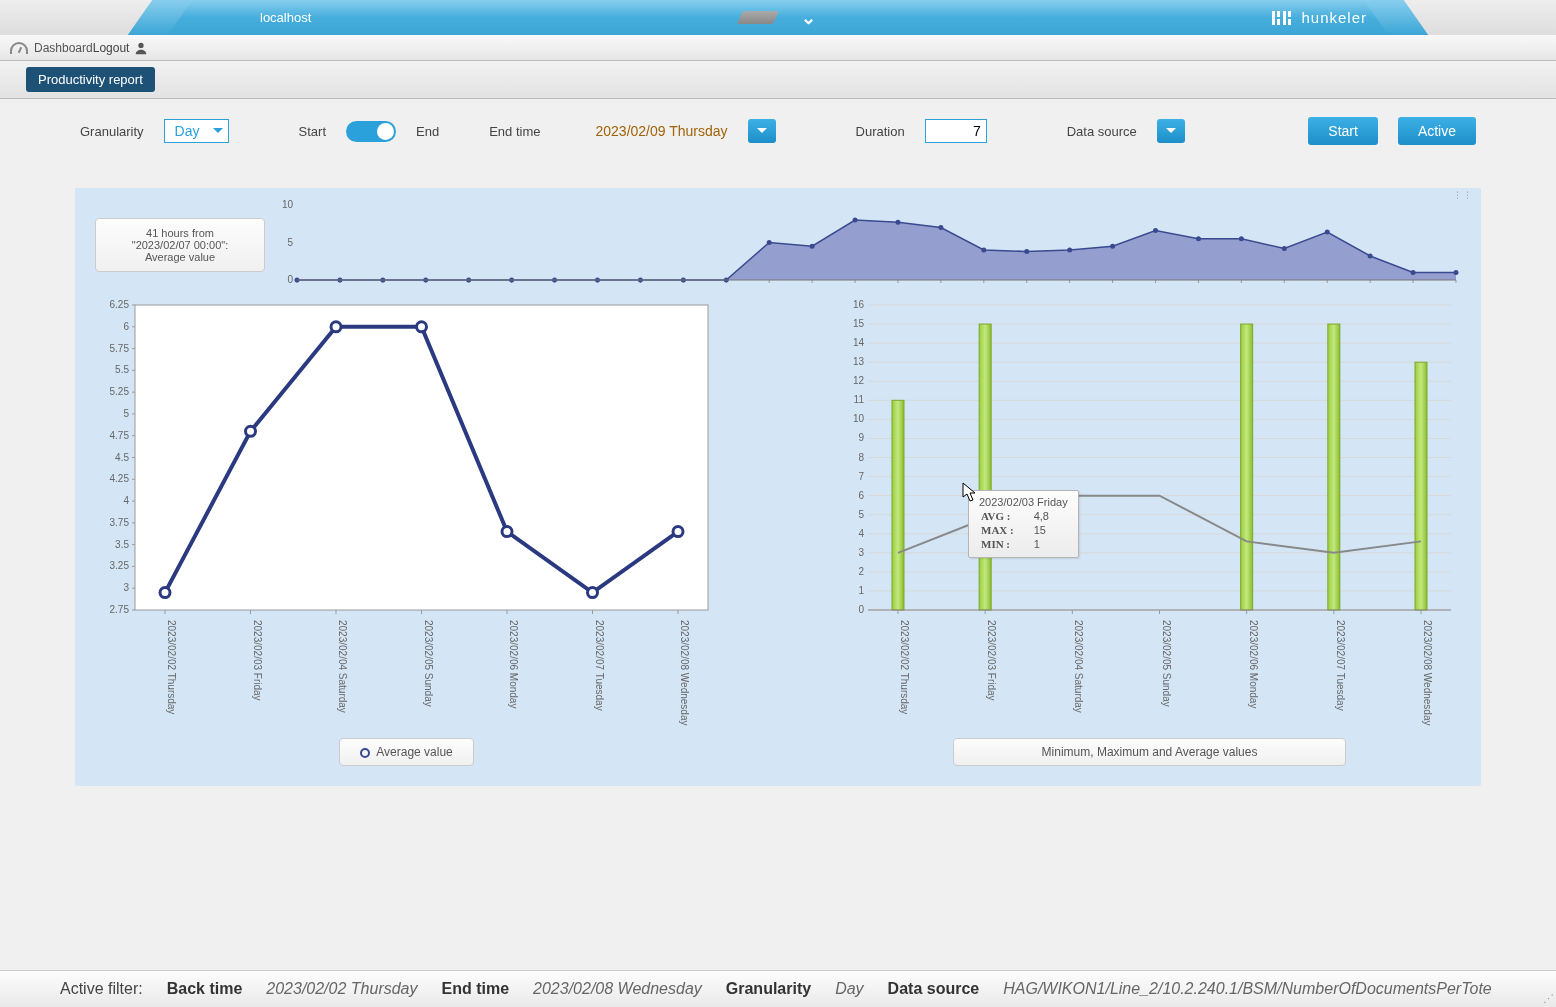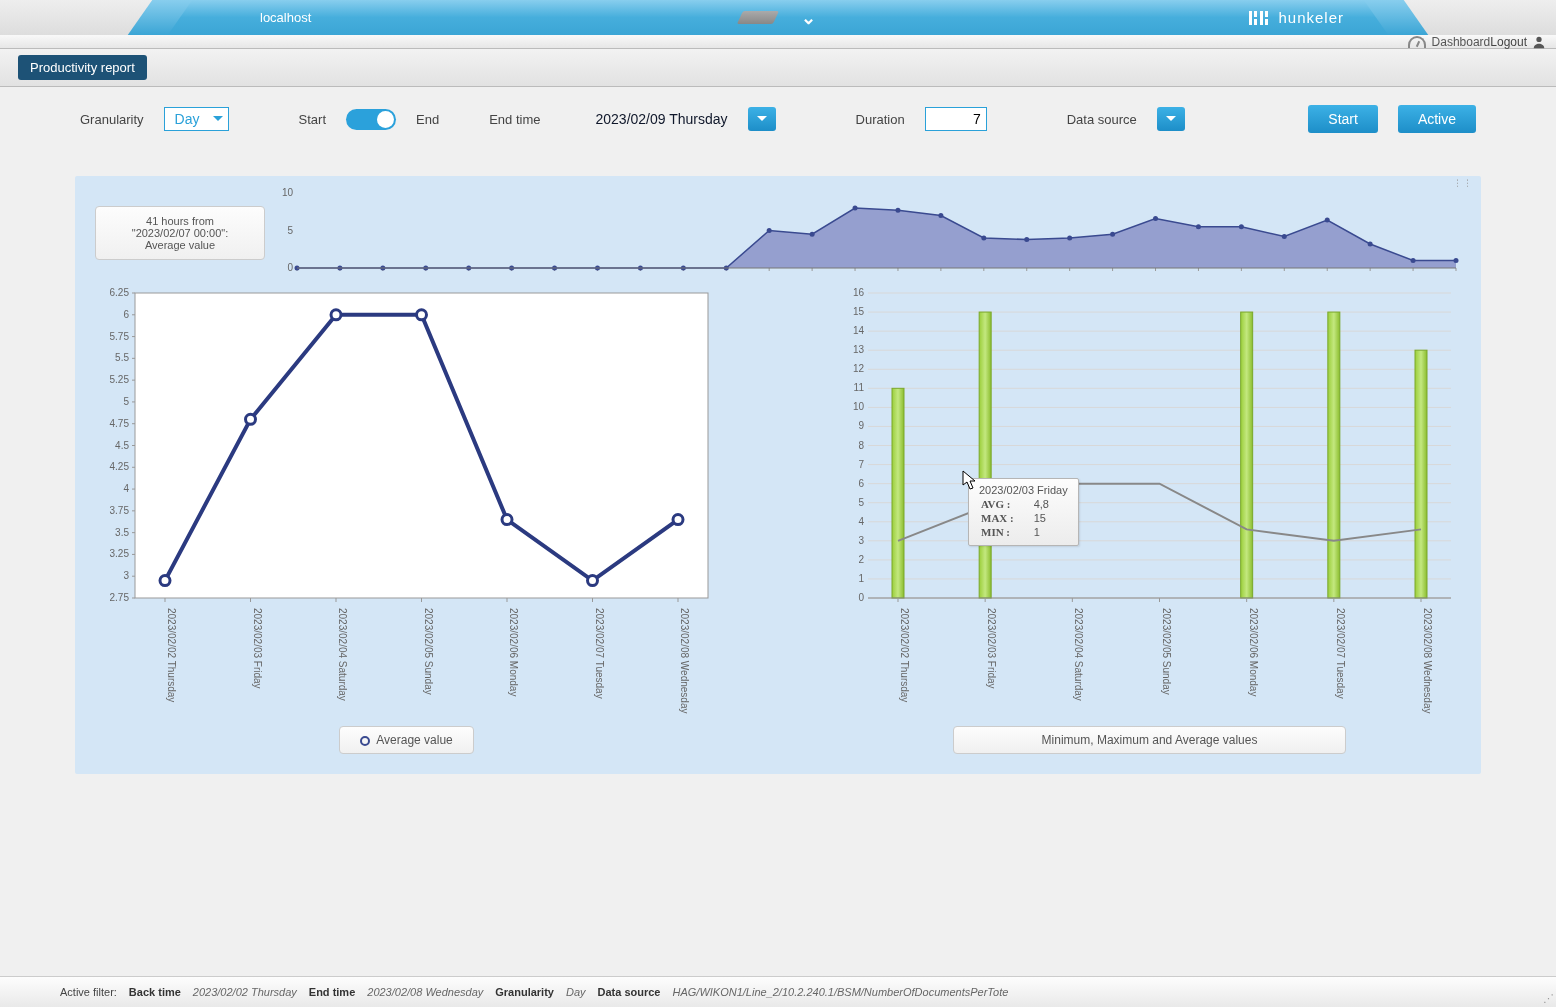--- a/index.html
+++ b/index.html
@@ -12,52 +12,52 @@
   position: relative;
   display: flex;
   align-items: center;
 }
 .topbar-left-cap { width: 160px; height: 100%; background: linear-gradient(to bottom,#eee,#ddd); position:relative;}
 .topbar-left-cap::after { content:""; position:absolute; right:-20px; top:0; width:40px; height:100%; background: linear-gradient(to bottom,#88ceee,#3ba5d5); transform:skewX(-35deg);}
 .topbar-host { color:#fff; margin-left: 100px; font-size:13px;}
 .topbar-center { position:absolute; left:50%; transform:translateX(-50%); display:flex; gap:25px; align-items:center;}
 .topbar-center .slab { width:36px; height:13px; background: linear-gradient(to bottom,#aaa,#888); transform: skewX(-25deg); border-radius:2px;}
 .topbar-center .chev { color:#fff; font-size:18px; font-weight:bold;}
-.topbar-brand { position:absolute; right:212px; display:flex; align-items:center; color:#fff; font-size:15px; letter-spacing:1px;}
+.topbar-brand { position:absolute; right:189px; display:flex; align-items:center; color:#fff; font-size:15px; letter-spacing:1px;}
 .topbar-brand svg { margin-right:4px;}
 .topbar-right-cap { position:absolute; right:0; width:160px; height:100%; background: linear-gradient(to bottom,#eee,#ddd);}
 .topbar-right-cap::before { content:""; position:absolute; left:-20px; top:0; width:40px; height:100%; background: linear-gradient(to bottom,#88ceee,#3ba5d5); transform:skewX(35deg);}
 
 
 .toolbar {
-  height: 14px;
+  height: 26px;
   background: linear-gradient(to bottom,#f9f9f9,#e6e6e6);
   border-bottom:1px solid #bbb;
-  display:flex; align-items:center; justify-content:flex-end;
+  display:flex; align-items:center; justify-content:flex-start;
   padding: 0 10px;
 }
 .toolbar-left { display:flex; align-items:center; gap:6px; color:#555;}
 .toolbar-right { display:flex; align-items:center; gap:5px; color:#444;}
 .speedo-icon { width:18px; height:12px; display:inline-block; border:2px solid #888; border-bottom:none; border-radius:18px 18px 0 0; position:relative;}
 .speedo-icon::after{content:""; position:absolute; left:7px; top:3px; width:2px; height:6px; background:#888; transform:rotate(25deg);}
 .person-icon{ width:14px; height:14px; }
 
 
-.tabbar { background: linear-gradient(to bottom,#f2f2f2,#e2e2e2); padding: 6px 14px 6px 18px; border-bottom:1px solid #bbb;}
+.tabbar { background: linear-gradient(to bottom,#f2f2f2,#e2e2e2); padding: 6px 14px 6px 26px; border-bottom:1px solid #bbb;}
 .tab { display:inline-block; background:#1d5276; color:#fff; padding:5px 12px; border-radius:3px; font-size:13px;}
 
 
 .controls { display:flex; align-items:center; gap:20px; padding: 18px 80px; color:#444;}
 .controls label{ font-size:13px; }
 select.gran { border:1px solid #2aa1d9; color:#2aa1d9; padding:3px 28px 3px 10px; font-size:14px; background:#fff; appearance:none; position:relative;}
 .gran-wrap{position:relative; display:inline-block;}
 .gran-wrap::after{content:""; position:absolute; right:6px; top:9px; border:5px solid transparent; border-top-color:#2aa1d9;}
 .toggle { width:50px; height:21px; background:#2ba1db; border-radius:11px; position:relative; }
 .toggle .knob{ position:absolute; right:2px; top:2px; width:17px; height:17px; background:#fff; border-radius:50%;}
-.date-display{ font-size:14px; color:#0f172a;}
+.date-display{ font-size:14px; color:#a16207;}
 .dd-btn{ width:28px; height:24px; background:linear-gradient(to bottom,#3cb1e6,#1d8ec8); border:none; border-radius:3px; position:relative;}
 .dd-btn::after{content:""; position:absolute; left:9px; top:9px; border:5px solid transparent; border-top-color:#fff;}
 input.num { border:1px solid #2aa1d9; width:62px; padding:3px 5px; text-align:right; font-size:14px;}
 .btn { background:linear-gradient(to bottom,#3cb1e6,#1d8ec8); color:#fff; border:none; padding:6px 20px; border-radius:3px; font-size:14px; cursor:pointer;}
 .spacer{flex:1;}
 
 
 .charts-wrap { background:#d4e6f6; margin: 25px 75px; padding: 0 0 20px 0; border-radius:2px;}
 .drag-dots{ text-align:right; padding: 2px 8px 0 0; color:#999; letter-spacing:1px; font-size:9px;}
 .charts-row1{ display:flex; padding: 0 20px;}
@@ -71,21 +71,21 @@
 
 
 .tooltip{ position:absolute; background:linear-gradient(to bottom,#fdfdfd,#ececec); border:1px solid #b5b5b5; border-radius:2px; padding:5px 10px; font-size:11px; color:#555; box-shadow:1px 1px 2px rgba(0,0,0,0.1);}
 .tooltip table td:first-child{font-weight:bold; padding-right:18px;font-family:Liberation Serif, serif;}
 .tooltip table td:last-child{}
 
 
 .cursor{ position:absolute; width:16px; height:22px; pointer-events:none;}
 
 
-.footer { position:fixed; bottom:0; left:0; right:0; background: linear-gradient(to bottom,#fdfdfd,#e9e9e9); border-top:1px solid #ccc; padding: 9px 60px; display:flex; gap:12px; align-items:center; font-size:11px; color:#555;}
+.footer { position:fixed; bottom:0; left:0; right:0; background: linear-gradient(to bottom,#fdfdfd,#e9e9e9); border-top:1px solid #ccc; padding: 9px 60px; display:flex; gap:24px; align-items:center; font-size:16px; color:#555;}
 .footer .lbl{ color:#444;}
 .footer .strong{ font-weight:bold; color:#333;}
 .footer .ital{ font-style:italic; color:#666;}
 .resizer{position:fixed; right:2px; bottom:2px; color:#999; font-size:11px;}
 
 svg text { font-family: Arial; }
 .xlab { font-size:10px; fill:#666;}
 .ylab { font-size:10px; fill:#666;}
 </style>
 </head>

